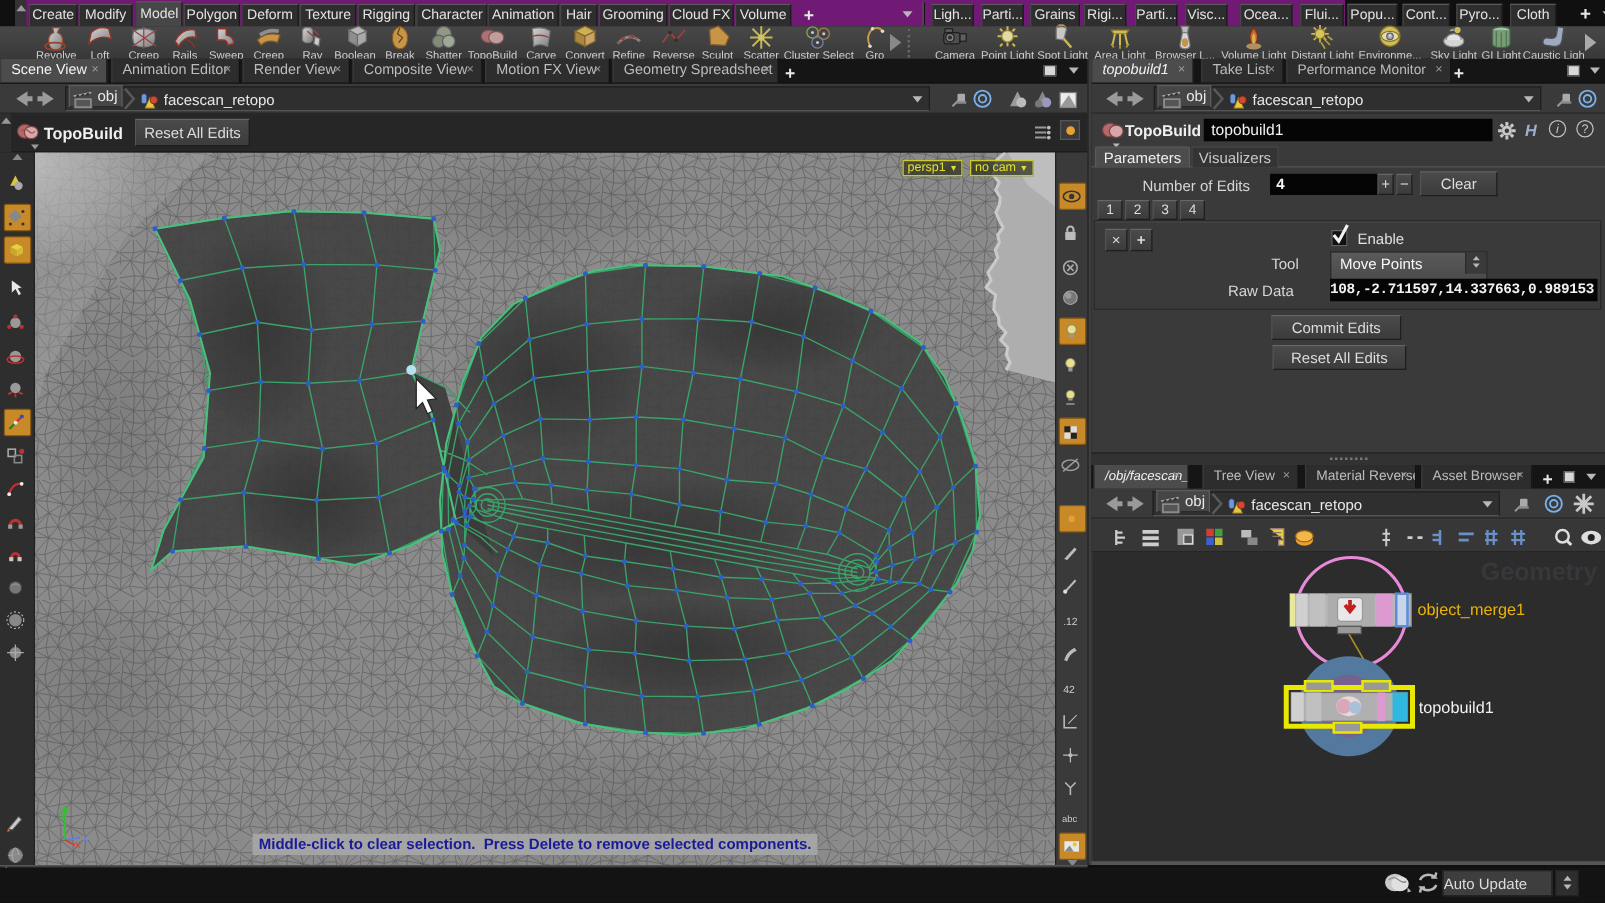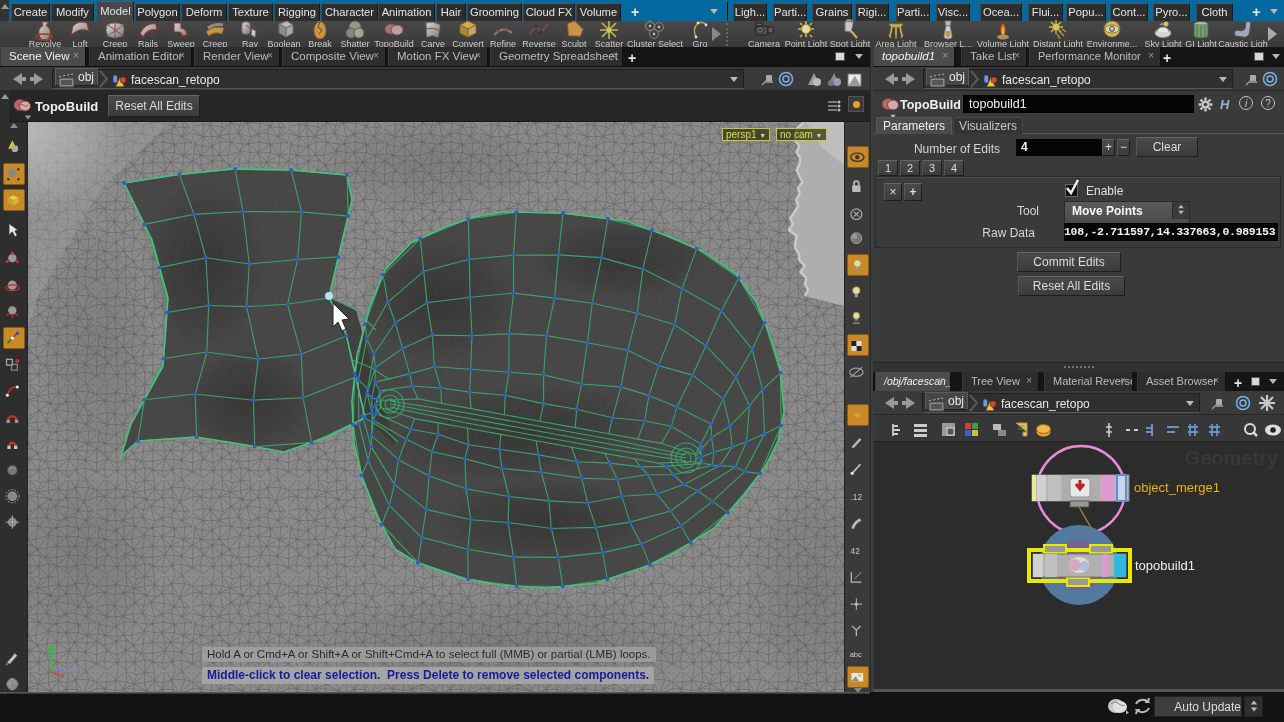--- a/index.html
+++ b/index.html
@@ -1,18 +1,18 @@
 <!DOCTYPE html>
 <html><head><meta charset="utf-8"><style>
 *{margin:0;padding:0;box-sizing:border-box}
 html,body{width:1284px;height:722px;overflow:hidden;background:#101010;font-family:"Liberation Sans",sans-serif;-webkit-font-smoothing:antialiased}
 .abs{position:absolute}
 #root{position:relative;width:1284px;height:722px}
 
-#shelftabs{position:absolute;left:0;top:0;width:1284px;height:21px;background:#0369a1}
+#shelftabs{position:absolute;left:12px;top:0;width:1064px;height:21px;background:#701a75}
 .stab{position:absolute;top:3px;height:18px;line-height:17px;background:#2e2e2e;color:#e4e4e4;font-size:11.2px;text-align:center;overflow:hidden;white-space:nowrap;border-top:1px solid #5a5a5a;border-left:1px solid #464646;border-right:1px solid #1a1a1a}
 .stab.act{background:#474747;top:1px;height:20px;line-height:19px}
 
 #shelf{position:absolute;left:0;top:21px;width:1284px;height:27px;background:linear-gradient(#484848,#383838)}
 .tcell{position:absolute;top:0;width:0;height:27px;text-align:center}
 .ticn{position:absolute;left:-12px;top:-2px;width:24px;height:22px;filter:saturate(0.75) brightness(0.92)}
 .tlab{position:absolute;top:18px;left:-50px;width:100px;font-size:9px;color:#cdcdcd;white-space:nowrap}
 
 .paneTabs{position:absolute;height:19px;background:#151515}
 .ptab{position:absolute;top:0;height:19px;line-height:18px;color:#bcbcbc;background:#2d2d2d;border-left:1px solid #3a3a3a;border-right:1px solid #111;overflow:hidden;white-space:nowrap}
@@ -1000,21 +1000,20 @@
         <circle cx="372.0" cy="412.7" r="2"></circle>
         <circle cx="362.4" cy="415.7" r="2"></circle>
         <circle cx="358.9" cy="423.5" r="2"></circle>
         <circle cx="353.1" cy="424.8" r="2"></circle>
       </g>
 <circle cx="329" cy="296" r="4" fill="#b9e0ee"></circle>
 <path d="M333,303 L333,327 L338,322 L342,331 L346,329 L342,320 L349,319 Z" fill="#fff" stroke="#222" stroke-width="1"></path>
 </svg>
 <div class="abs" style="left:722px;top:128px;height:13px;line-height:12px;border:1px solid #caca30;color:#e0e030;font-size:10px;background:rgba(50,50,30,0.75);padding:0 3px">persp1 <span style="font-size:7px">▼</span></div>
 <div class="abs" style="left:776px;top:128px;height:13px;line-height:12px;border:1px solid #caca30;color:#e0e030;font-size:10px;background:rgba(50,50,30,0.75);padding:0 3px">no cam <span style="font-size:7px">▼</span></div>
-<div class="abs" style="left:202px;top:647px;height:15px;line-height:15px;background:rgba(160,160,160,0.85);color:#2a2a2a;font-size:11.5px;padding:0 5px">Hold A or Cmd+A or Shift+A or Shift+Cmd+A to select full (MMB) or partial (LMB) loops.</div>
 <div class="abs" style="left:202px;top:667px;height:17px;line-height:17px;background:rgba(168,168,168,0.88);color:#1a1a99;font-weight:bold;font-size:12px;padding:0 5px">Middle-click to clear selection.&nbsp; Press Delete to remove selected components.</div>
 <svg class="abs" style="left:40px;top:640px" width="44" height="40" viewBox="0 0 44 40">
       <path d="M12,32 L12,8" stroke="#30c030" stroke-width="1.5"></path>
       <path d="M12,4 l-3,6 h6 Z" fill="#30c030"></path>
       <path d="M12,32 L24,30" stroke="#6080e0" stroke-width="1.5"></path>
       <path d="M12,32 L20,36" stroke="#d04030" stroke-width="1.5"></path>
       <text x="8" y="14" fill="#30c030" font-size="9" font-family="Liberation Sans,sans-serif">y</text>
       <text x="20" y="38" fill="#d04030" font-size="9" font-family="Liberation Sans,sans-serif">x</text>
       <text x="26" y="33" fill="#6080e0" font-size="9" font-family="Liberation Sans,sans-serif">z</text>
     </svg>
@@ -1174,21 +1173,21 @@
 <div class="btn abs" style="left:71px;top:69px;width:20px;height:16px;line-height:15px;font-size:11px">4</div>
 <div class="abs" style="left:2px;top:85px;width:406px;height:72px;border:1px solid #2a2a2a;box-shadow:inset 0 1px 0 #4a4a4a"></div>
 <div class="btn abs" style="left:11px;top:92px;width:18px;height:18px;line-height:16px">×</div>
 <div class="btn abs" style="left:31px;top:92px;width:18px;height:18px;line-height:16px;font-weight:bold">+</div>
 <div class="abs" style="left:192px;top:93px;width:13px;height:13px;background:#111;border:1px solid #666"></div>
 <svg class="abs" style="left:192px;top:87px" width="16" height="18" viewBox="0 0 16 18">
         <path d="M2,10 L6,15 L13,2" stroke="#f0f0f0" stroke-width="2.5" fill="none"></path>
       </svg>
 <div class="abs" style="left:213px;top:93px;color:#e0e0e0;font-size:12px">Enable</div>
 <div class="lab" style="left:48px;top:113px;width:118px">Tool</div>
-<div class="abs" style="left:191px;top:110px;width:126px;height:31px;background:linear-gradient(#5a5a5a,#464646);border:1px solid #2a2a2a;color:#f8f8f8;font-size:12px;font-weight:bold;line-height:18px;padding-left:7px">Move Points</div>
+<div class="abs" style="left:191px;top:110px;width:126px;height:31px;background:linear-gradient(#5a5a5a,#464646);border:1px solid #2a2a2a;color:#f8f8f8;font-size:12px;font-weight:normal;line-height:18px;padding-left:7px">Move Points</div>
 <div class="abs" style="left:299px;top:111px;width:17px;height:17px;background:#3a3a3a;border-left:1px solid #2a2a2a">
         <div class="tri-u" style="margin:2px auto 1px;transform:scale(0.7)"></div>
         <div class="tri-d" style="margin:0 auto;transform:scale(0.7)"></div>
       </div>
 <div class="lab" style="left:44px;top:135px;width:118px">Raw Data</div>
 <div class="blk abs mono" style="left:191px;top:132px;width:214px;height:18px;font-size:11.5px;font-weight:bold;line-height:18px;letter-spacing:-0.3px;overflow:hidden">108,-2.711597,14.337663,0.989153</div>
 <div class="btn abs" style="left:144px;top:161px;width:104px;height:20px;line-height:19px">Commit Edits</div>
 <div class="btn abs" style="left:145px;top:185px;width:107px;height:20px;line-height:19px">Reset All Edits</div>
 </div>
 <div id="netpane">
@@ -1362,18 +1361,18 @@
 <svg class="abs" style="left:1106px;top:2px" width="24" height="20" viewBox="0 0 24 20">
         <ellipse cx="10" cy="10" rx="8" ry="7" fill="#c8c8c8"></ellipse>
         <ellipse cx="14" cy="11" rx="7" ry="6" fill="#e0e0e0"></ellipse>
         <path d="M5,8 q4,-4 8,0 q4,3 6,1" stroke="#888" fill="none"></path>
         <path d="M20,14 l3,3 l-3,1 Z" fill="#bbb"></path>
       </svg>
 <svg class="abs" style="left:1133px;top:3px" width="19" height="18" viewBox="0 0 19 18">
         <path d="M3,7 a7,6 0 0 1 12,-2 l-3,0 m3,0 l1,-4" stroke="#b8b8b8" stroke-width="2" fill="none"></path>
         <path d="M16,11 a7,6 0 0 1 -12,2 l3,0 m-3,0 l-1,4" stroke="#b8b8b8" stroke-width="2" fill="none"></path>
       </svg>
-<div class="abs" style="left:1154px;top:2px;width:88px;height:21px;background:#3e3e3e;border:1px solid #222;color:#dcdcdc;font-size:12px;text-align:right;line-height:20px">Auto Update</div>
+<div class="abs" style="left:1154px;top:2px;width:88px;height:21px;background:#3e3e3e;border:1px solid #222;color:#dcdcdc;font-size:12px;text-align:left;line-height:20px">Auto Update</div>
 <div class="abs" style="left:1244px;top:2px;width:19px;height:21px;background:#2e2e2e;border:1px solid #222">
         <div class="tri-u" style="margin:3px auto 2px;transform:scale(0.8)"></div>
         <div class="tri-d" style="margin:0 auto;transform:scale(0.8)"></div>
       </div>
 </div>
 </div>
 </body></html>

